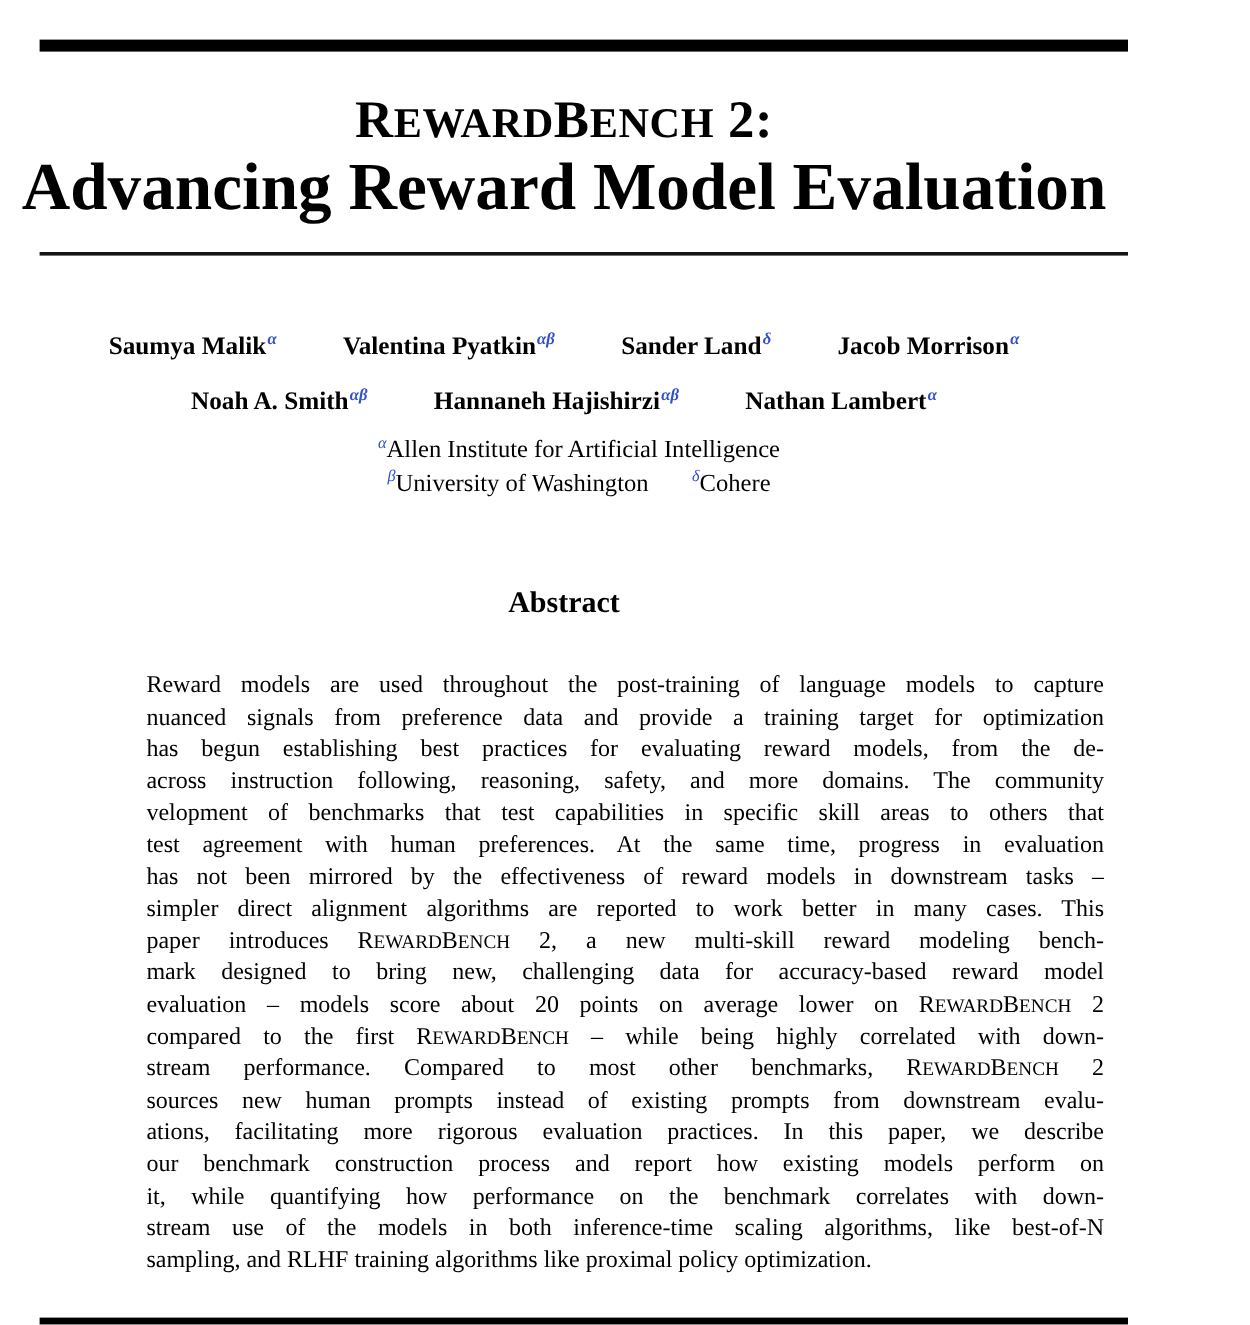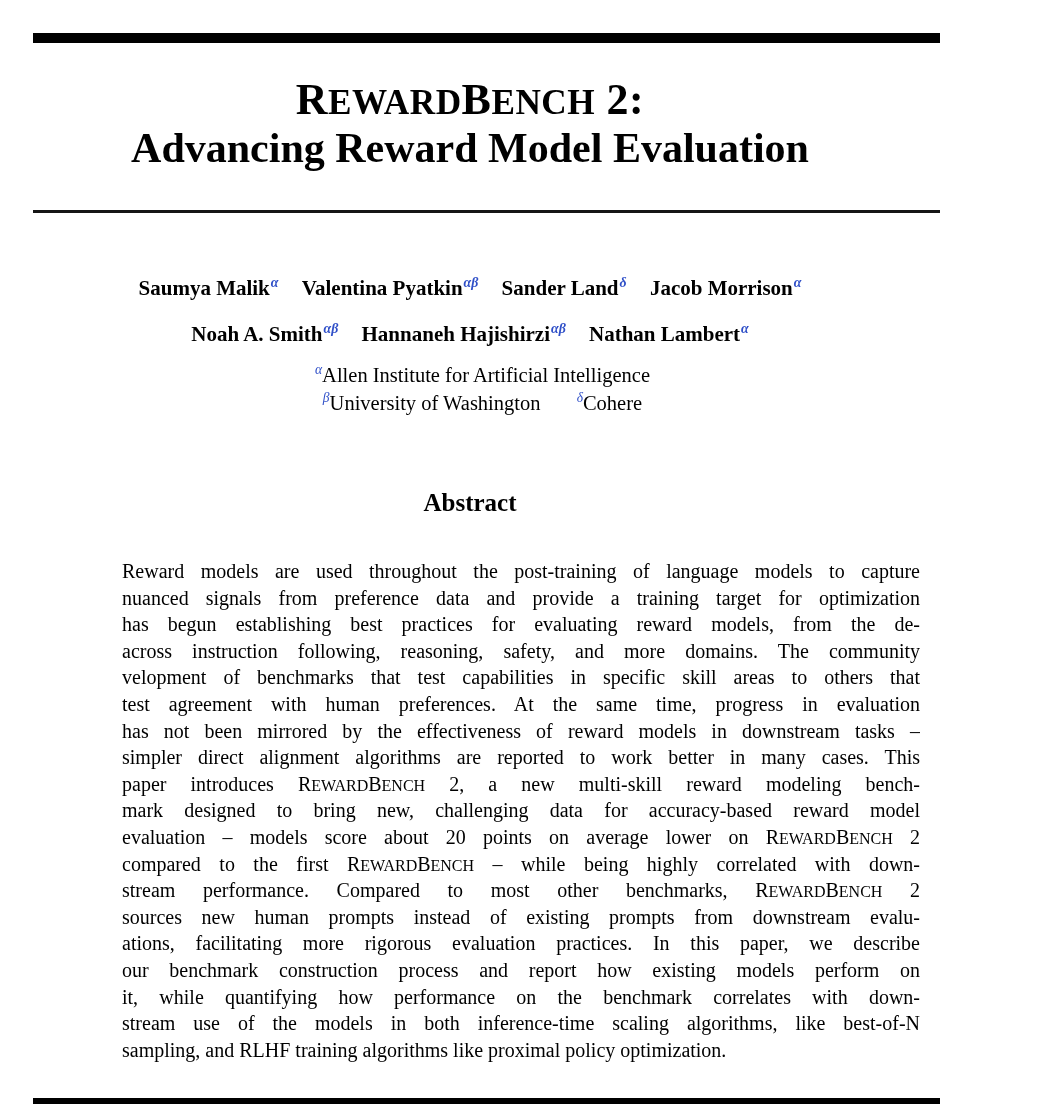--- a/index.html
+++ b/index.html
@@ -11,28 +11,28 @@
   .hbar.top { top:33px; height:10px; }
   .thinrule { position:absolute; left:33px; top:210px; width:973px; height:3px; background:#151515; }
   .hbar.bottom { top:1098px; height:6px; }
 
   .title-line1 {
     position:absolute; top:74px; left:0; right:0; text-align:center;
     font-size:44px; font-weight:bold; letter-spacing:0.5px;
   }
   .title-line2 {
     position:absolute; top:124px; left:0; right:0; text-align:center;
-    font-size:42px; font-weight:bold;
+    font-size:56px; font-weight:bold;
   }
   .sc { font-size:0.80em; }
 
   .authors-row { position:absolute; left:0; right:0; text-align:center; font-size:21px; font-weight:bold; }
   .authors-row.r1 { top:276px; }
   .authors-row.r2 { top:322px; }
-  .author { margin:0 9px; white-space:nowrap; }
+  .author { margin:0 25px; white-space:nowrap; }
 
   sup.grk {
     color:#3050c8; font-style:italic; font-size:0.66em;
     vertical-align:super; line-height:0; padding-left:1px;
   }
 
   .affil-row { position:absolute; left:0; right:0; text-align:center; font-size:20.5px;padding-left:24px; }
   .affil-row.a1 { top:364px; }
   .affil-row.a2 { top:392px; }
   .affil-item { margin:0 15px; white-space:nowrap; }

